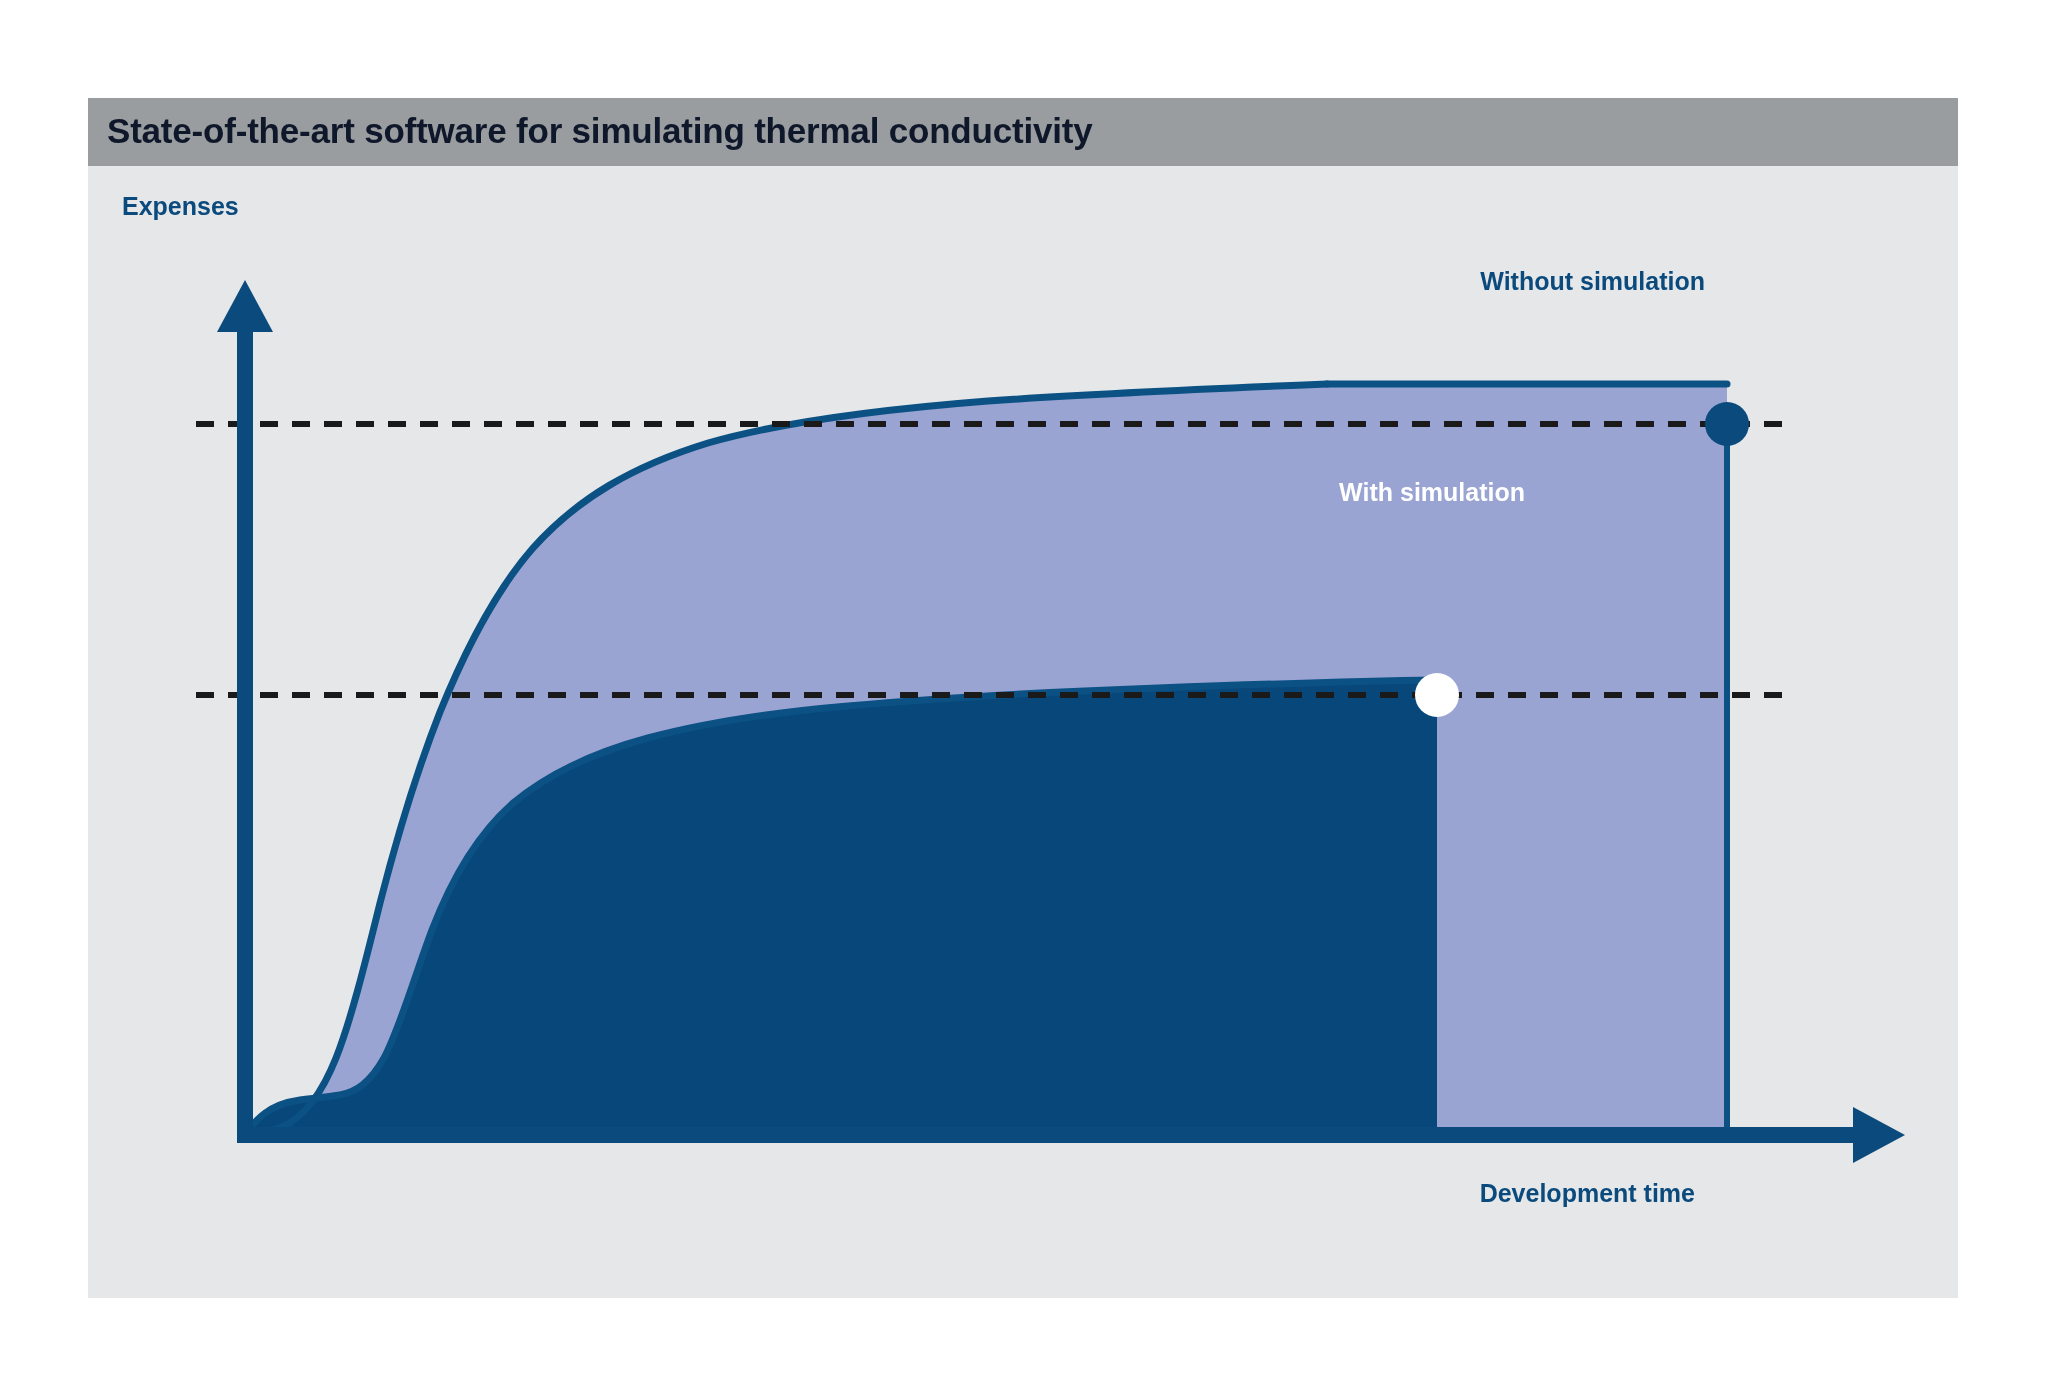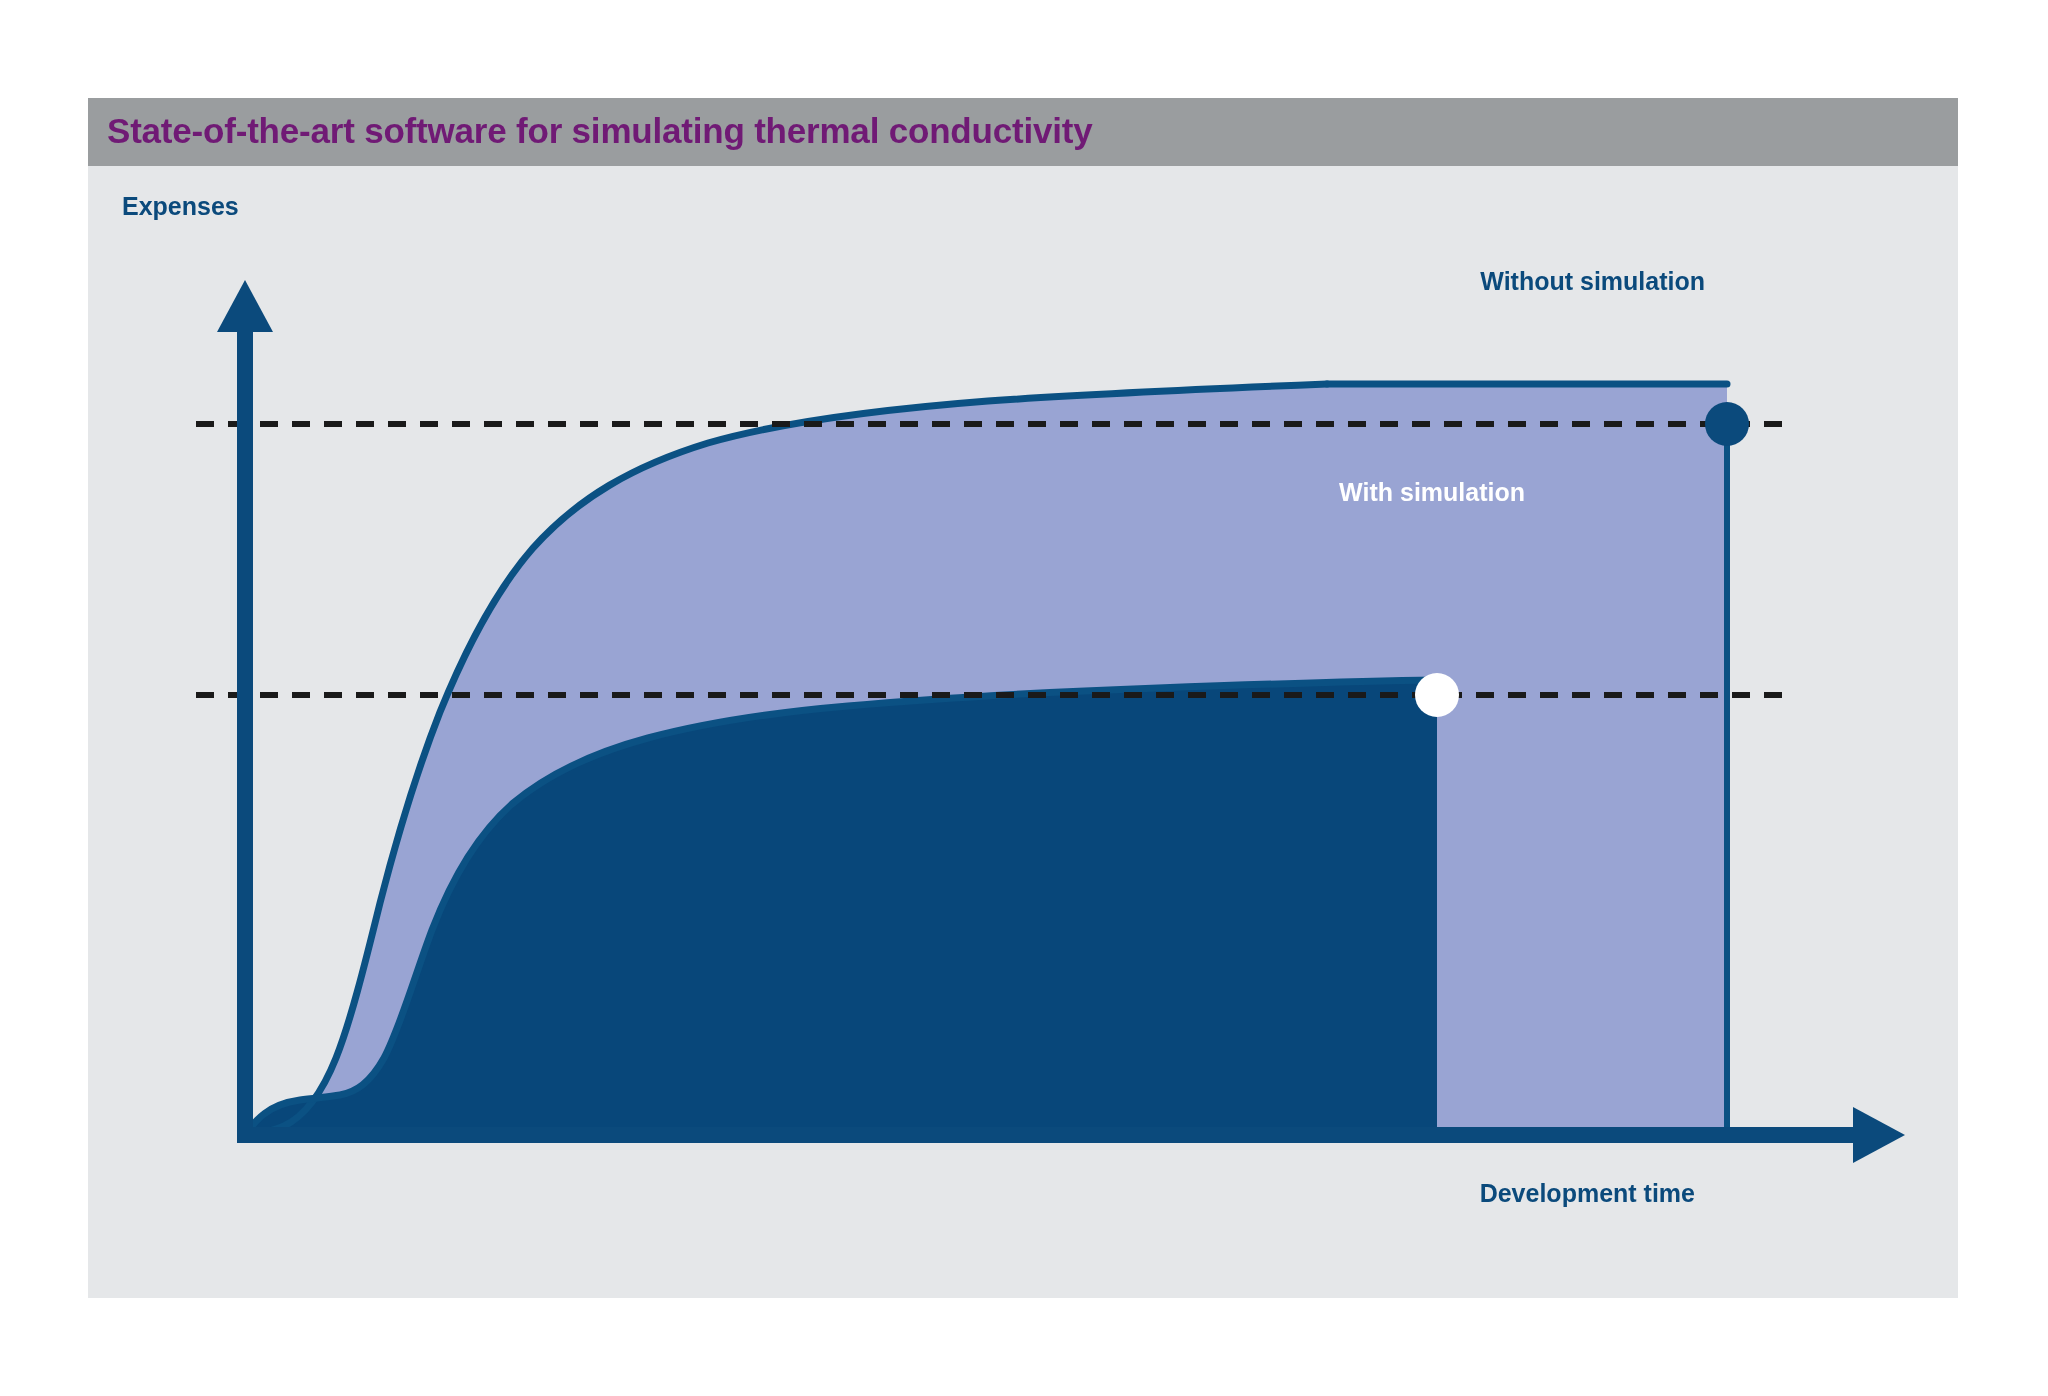--- a/index.html
+++ b/index.html
@@ -35,21 +35,21 @@
     height: 68px;
     background: #9a9d9f;
     box-sizing: border-box;
   }
   #titletext {
     position: absolute;
     left: 19px;
     top: 13px;
     font-size: 35px;
     font-weight: bold;
-    color: #701a75;
+    color: #0f172a;
     letter-spacing: -0.2px;
     white-space: nowrap;
   }
   #chartsvg {
     position: absolute;
     left: 0;
     top: 0;
     width: 1870px;
     height: 1200px;
     display: block;

